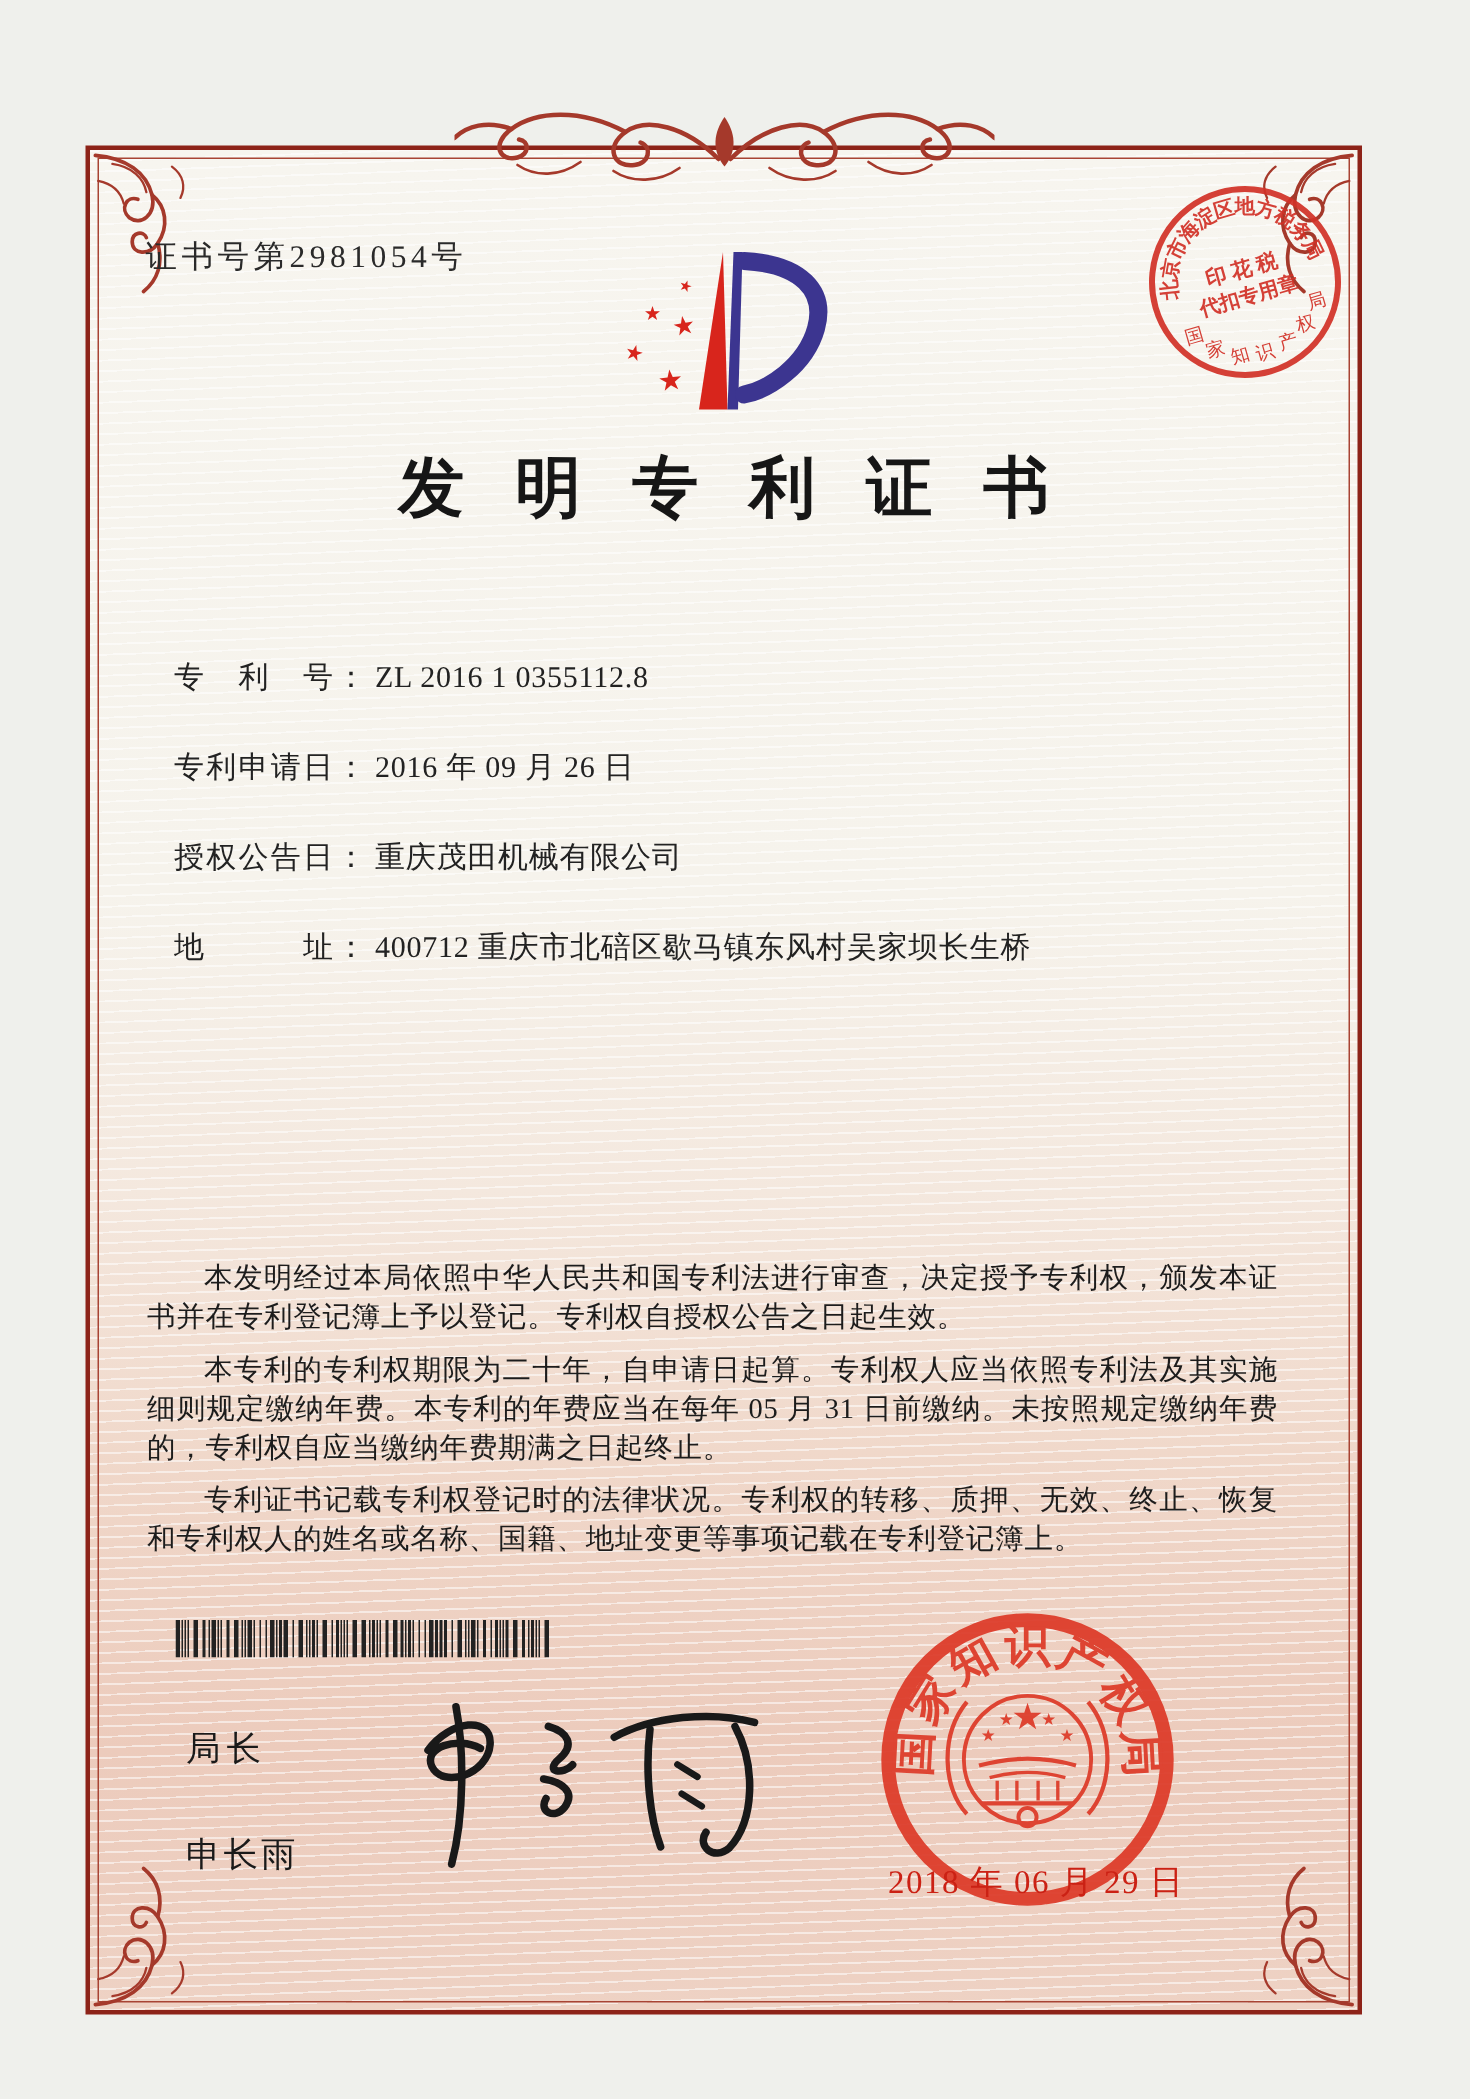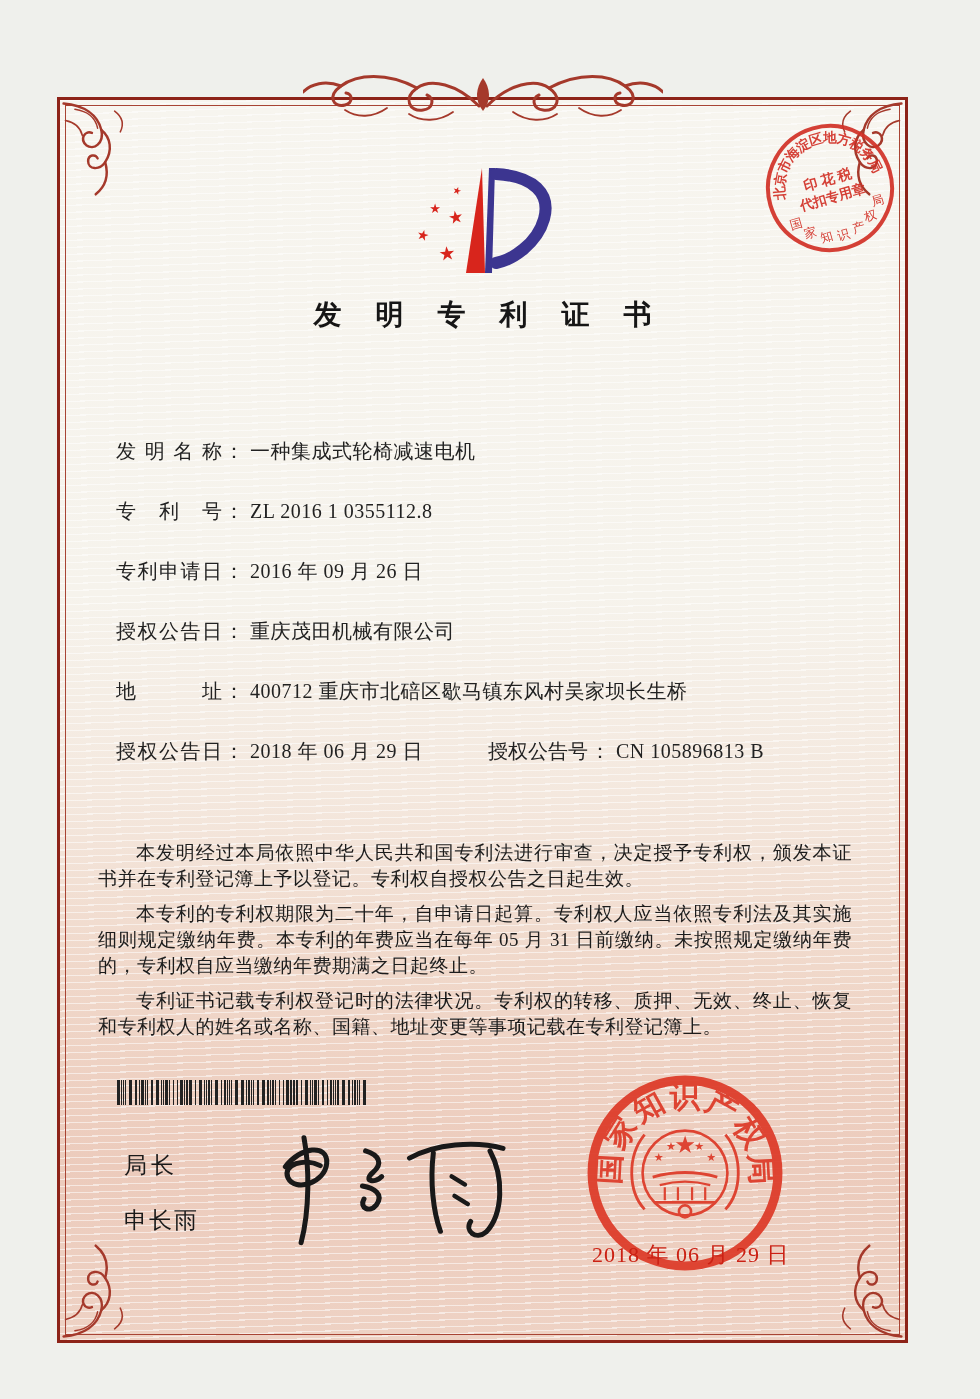--- a/index.html
+++ b/index.html
@@ -35,21 +35,21 @@
   .corner{width:104px;height:104px}
   .corner.tl{left:-4px;top:-4px}
   .corner.tr{right:-4px;top:-4px;transform:scaleX(-1)}
   .corner.bl{left:-4px;bottom:-4px;transform:scaleY(-1)}
   .corner.br{right:-4px;bottom:-4px;transform:scale(-1,-1)}
 
   .cert-no{position:absolute;left:37px;top:57px;font-size:21px;letter-spacing:3px;color:#2a2a2a}
   .logo{position:absolute;left:352px;top:62px;width:140px;height:116px}
   .title{
     position:absolute;left:0;top:196px;width:100%;text-align:center;
-    font-size:28px;font-weight:bold;letter-spacing:34px;text-indent:34px;color:#161616;
+    font-size:44px;font-weight:bold;letter-spacing:34px;text-indent:34px;color:#161616;
   }
 
   .tax-stamp{position:absolute;left:700px;top:18px;width:140px;height:140px;color:var(--stamp-red);opacity:.92}
 
   .fields{position:absolute;left:56px;top:338px;width:760px}
   .frow{position:relative;height:60px;font-size:20px;color:#222;white-space:nowrap}
   .flabel{display:inline-block;width:106px;text-align:justify;text-align-last:justify;vertical-align:bottom}
   .fcolon{display:inline-block;margin:0 6px 0 2px}
   .fvalue{letter-spacing:.5px}
   .fgroup2{position:absolute;left:372px;top:0}
@@ -57,21 +57,21 @@
   .paras{position:absolute;left:38px;top:740px;width:754px}
   .paras p{
     font-size:19px;line-height:26px;text-align:justify;text-indent:2em;
     margin-bottom:9px;color:var(--ink);letter-spacing:.5px;
   }
 
   .barcode{position:absolute;left:57px;top:980px;width:252px;height:25px;font-size:0;overflow:hidden}
   .barcode i{display:inline-block;height:100%;background:#222;vertical-align:top}
 
   .director{position:absolute;left:64px;top:1050px;font-size:23px;letter-spacing:4px;color:#1a1a1a}
-  .director .name{display:block;margin-top:24px;letter-spacing:2px}
+  .director .name{display:block;margin-top:40px;letter-spacing:2px}
   .signature{position:absolute;left:198px;top:1026px;width:270px;height:120px;transform:rotate(-2deg)}
 
   .seal{position:absolute;left:524px;top:972px;width:202px;height:202px;color:var(--seal-red);opacity:.93}
   .seal-date{
     position:absolute;left:532px;top:1140px;width:250px;z-index:5;
     color:#cb2114;font-size:22px;letter-spacing:1px;white-space:nowrap;
   }
 
   .footer{position:absolute;left:0;bottom:28px;width:100%;text-align:center;font-size:18px;letter-spacing:2px;color:#222}
 
@@ -131,20 +131,21 @@
         <path d="M66,24 C96,8 126,10 142,22 C156,32 150,44 138,41 C130,39 130,30 137,29"></path>
         <path d="M142,22 C158,16 172,20 180,28"></path>
         <path d="M30,48 C44,58 62,58 74,50" stroke-width="1.8"></path>
         <path d="M96,44 C110,54 126,54 138,46" stroke-width="1.8"></path>
       </g>
       <use href="#ornHalf" transform="scale(-1,1)"></use>
       <path d="M0,14 C7,24 9,36 0,47 C-9,36 -7,24 0,14" fill="currentColor" stroke="none"></path>
     </svg>
   </div>
 
+  <div class="cert-no">证书号第2981054号</div>
 
   <div class="logo">
     <svg width="140" height="116" viewBox="0 0 140 112">
       <g fill="var(--logo-red)" text-anchor="middle" font-size="10">
         <text x="45" y="30" font-size="10" transform="rotate(18 45 27)">★</text>
         <text x="23" y="49" font-size="13">★</text>
         <text x="44" y="59" font-size="17" transform="rotate(-10 44 54)">★</text>
         <text x="11" y="76" font-size="14" transform="rotate(14 11 71)">★</text>
         <text x="35" y="96" font-size="19" transform="rotate(-6 35 90)">★</text>
       </g>
@@ -183,39 +184,30 @@
         <text x="70" y="66" text-anchor="middle" font-size="14" font-weight="bold">印 花 税</text>
         <text x="70" y="84" text-anchor="middle" font-size="13.5" font-weight="bold">代扣专用章</text>
       </g>
     </svg>
   </div>
 
   <div class="title">发明专利证书</div>
 
   <div class="fields">
     <div class="frow">
-      <span class="flabel">发明名称</span><span class="fcolon">：</span><span class="fvalue">一种集成式轮椅减速电机</span>
-    </div>
-    <div class="frow">
       <span class="flabel">专利号</span><span class="fcolon">：</span><span class="fvalue">ZL 2016 1 0355112.8</span>
     </div>
     <div class="frow">
       <span class="flabel">专利申请日</span><span class="fcolon">：</span><span class="fvalue">2016 年 09 月 26 日</span>
     </div>
     <div class="frow">
       <span class="flabel">授权公告日</span><span class="fcolon">：</span><span class="fvalue">重庆茂田机械有限公司</span>
     </div>
     <div class="frow">
       <span class="flabel">地址</span><span class="fcolon">：</span><span class="fvalue">400712 重庆市北碚区歇马镇东风村吴家坝长生桥</span>
-    </div>
-    <div class="frow">
-      <span class="flabel">授权公告日</span><span class="fcolon">：</span><span class="fvalue">2018 年 06 月 29 日</span>
-      <span class="fgroup2">
-        <span>授权公告号</span><span class="fcolon">：</span><span class="fvalue">CN 105896813 B</span>
-      </span>
     </div>
   </div>
 
   <div class="paras">
     <p>本发明经过本局依照中华人民共和国专利法进行审查，决定授予专利权，颁发本证书并在专利登记簿上予以登记。专利权自授权公告之日起生效。</p>
     <p>本专利的专利权期限为二十年，自申请日起算。专利权人应当依照专利法及其实施细则规定缴纳年费。本专利的年费应当在每年 05 月 31 日前缴纳。未按照规定缴纳年费的，专利权自应当缴纳年费期满之日起终止。</p>
     <p>专利证书记载专利权登记时的法律状况。专利权的转移、质押、无效、终止、恢复和专利权人的姓名或名称、国籍、地址变更等事项记载在专利登记簿上。</p>
   </div>
 
   <div class="barcode" id="barcode"><i style="width: 3px; margin-right: 1px;"></i><i style="width: 1px; margin-right: 1px;"></i><i style="width: 1px; margin-right: 1px;"></i><i style="width: 1px; margin-right: 3px;"></i><i style="width: 3px; margin-right: 3px;"></i><i style="width: 2px; margin-right: 2px;"></i><i style="width: 1px; margin-right: 1px;"></i><i style="width: 3px; margin-right: 1px;"></i><i style="width: 1px; margin-right: 1px;"></i><i style="width: 1px; margin-right: 3px;"></i><i style="width: 2px; margin-right: 3px;"></i><i style="width: 3px; margin-right: 2px;"></i><i style="width: 1px; margin-right: 1px;"></i><i style="width: 1px; margin-right: 1px;"></i><i style="width: 3px; margin-right: 1px;"></i><i style="width: 1px; margin-right: 3px;"></i><i style="width: 1px; margin-right: 3px;"></i><i style="width: 1px; margin-right: 2px;"></i><i style="width: 3px; margin-right: 1px;"></i><i style="width: 1px; margin-right: 1px;"></i><i style="width: 2px; margin-right: 1px;"></i><i style="width: 3px; margin-right: 3px;"></i><i style="width: 1px; margin-right: 3px;"></i><i style="width: 3px; margin-right: 2px;"></i><i style="width: 1px; margin-right: 1px;"></i><i style="width: 1px; margin-right: 1px;"></i><i style="width: 2px; margin-right: 1px;"></i><i style="width: 1px; margin-right: 3px;"></i><i style="width: 3px; margin-right: 3px;"></i><i style="width: 1px; margin-right: 2px;"></i><i style="width: 2px; margin-right: 1px;"></i><i style="width: 1px; margin-right: 1px;"></i><i style="width: 1px; margin-right: 1px;"></i><i style="width: 1px; margin-right: 3px;"></i><i style="width: 3px; margin-right: 3px;"></i><i style="width: 3px; margin-right: 2px;"></i><i style="width: 1px; margin-right: 1px;"></i><i style="width: 2px; margin-right: 1px;"></i><i style="width: 1px; margin-right: 1px;"></i><i style="width: 1px; margin-right: 3px;"></i><i style="width: 2px; margin-right: 3px;"></i><i style="width: 3px; margin-right: 2px;"></i><i style="width: 2px; margin-right: 1px;"></i><i style="width: 1px; margin-right: 1px;"></i><i style="width: 2px; margin-right: 1px;"></i><i style="width: 1px; margin-right: 3px;"></i><i style="width: 1px; margin-right: 3px;"></i><i style="width: 1px; margin-right: 2px;"></i><i style="width: 3px; margin-right: 1px;"></i><i style="width: 2px; margin-right: 1px;"></i><i style="width: 2px; margin-right: 1px;"></i><i style="width: 2px; margin-right: 3px;"></i><i style="width: 1px; margin-right: 3px;"></i><i style="width: 3px; margin-right: 2px;"></i><i style="width: 1px; margin-right: 1px;"></i><i style="width: 1px; margin-right: 1px;"></i><i style="width: 3px; margin-right: 1px;"></i><i style="width: 1px; margin-right: 3px;"></i><i style="width: 2px; margin-right: 3px;"></i><i style="width: 1px; margin-right: 2px;"></i><i style="width: 2px; margin-right: 1px;"></i><i style="width: 1px; margin-right: 1px;"></i><i style="width: 1px; margin-right: 1px;"></i><i style="width: 2px; margin-right: 3px;"></i><i style="width: 3px; margin-right: 3px;"></i><i style="width: 2px; margin-right: 2px;"></i><i style="width: 1px; margin-right: 1px;"></i><i style="width: 2px; margin-right: 1px;"></i><i style="width: 1px; margin-right: 1px;"></i><i style="width: 1px; margin-right: 3px;"></i><i style="width: 3px; margin-right: 3px;"></i></div>

